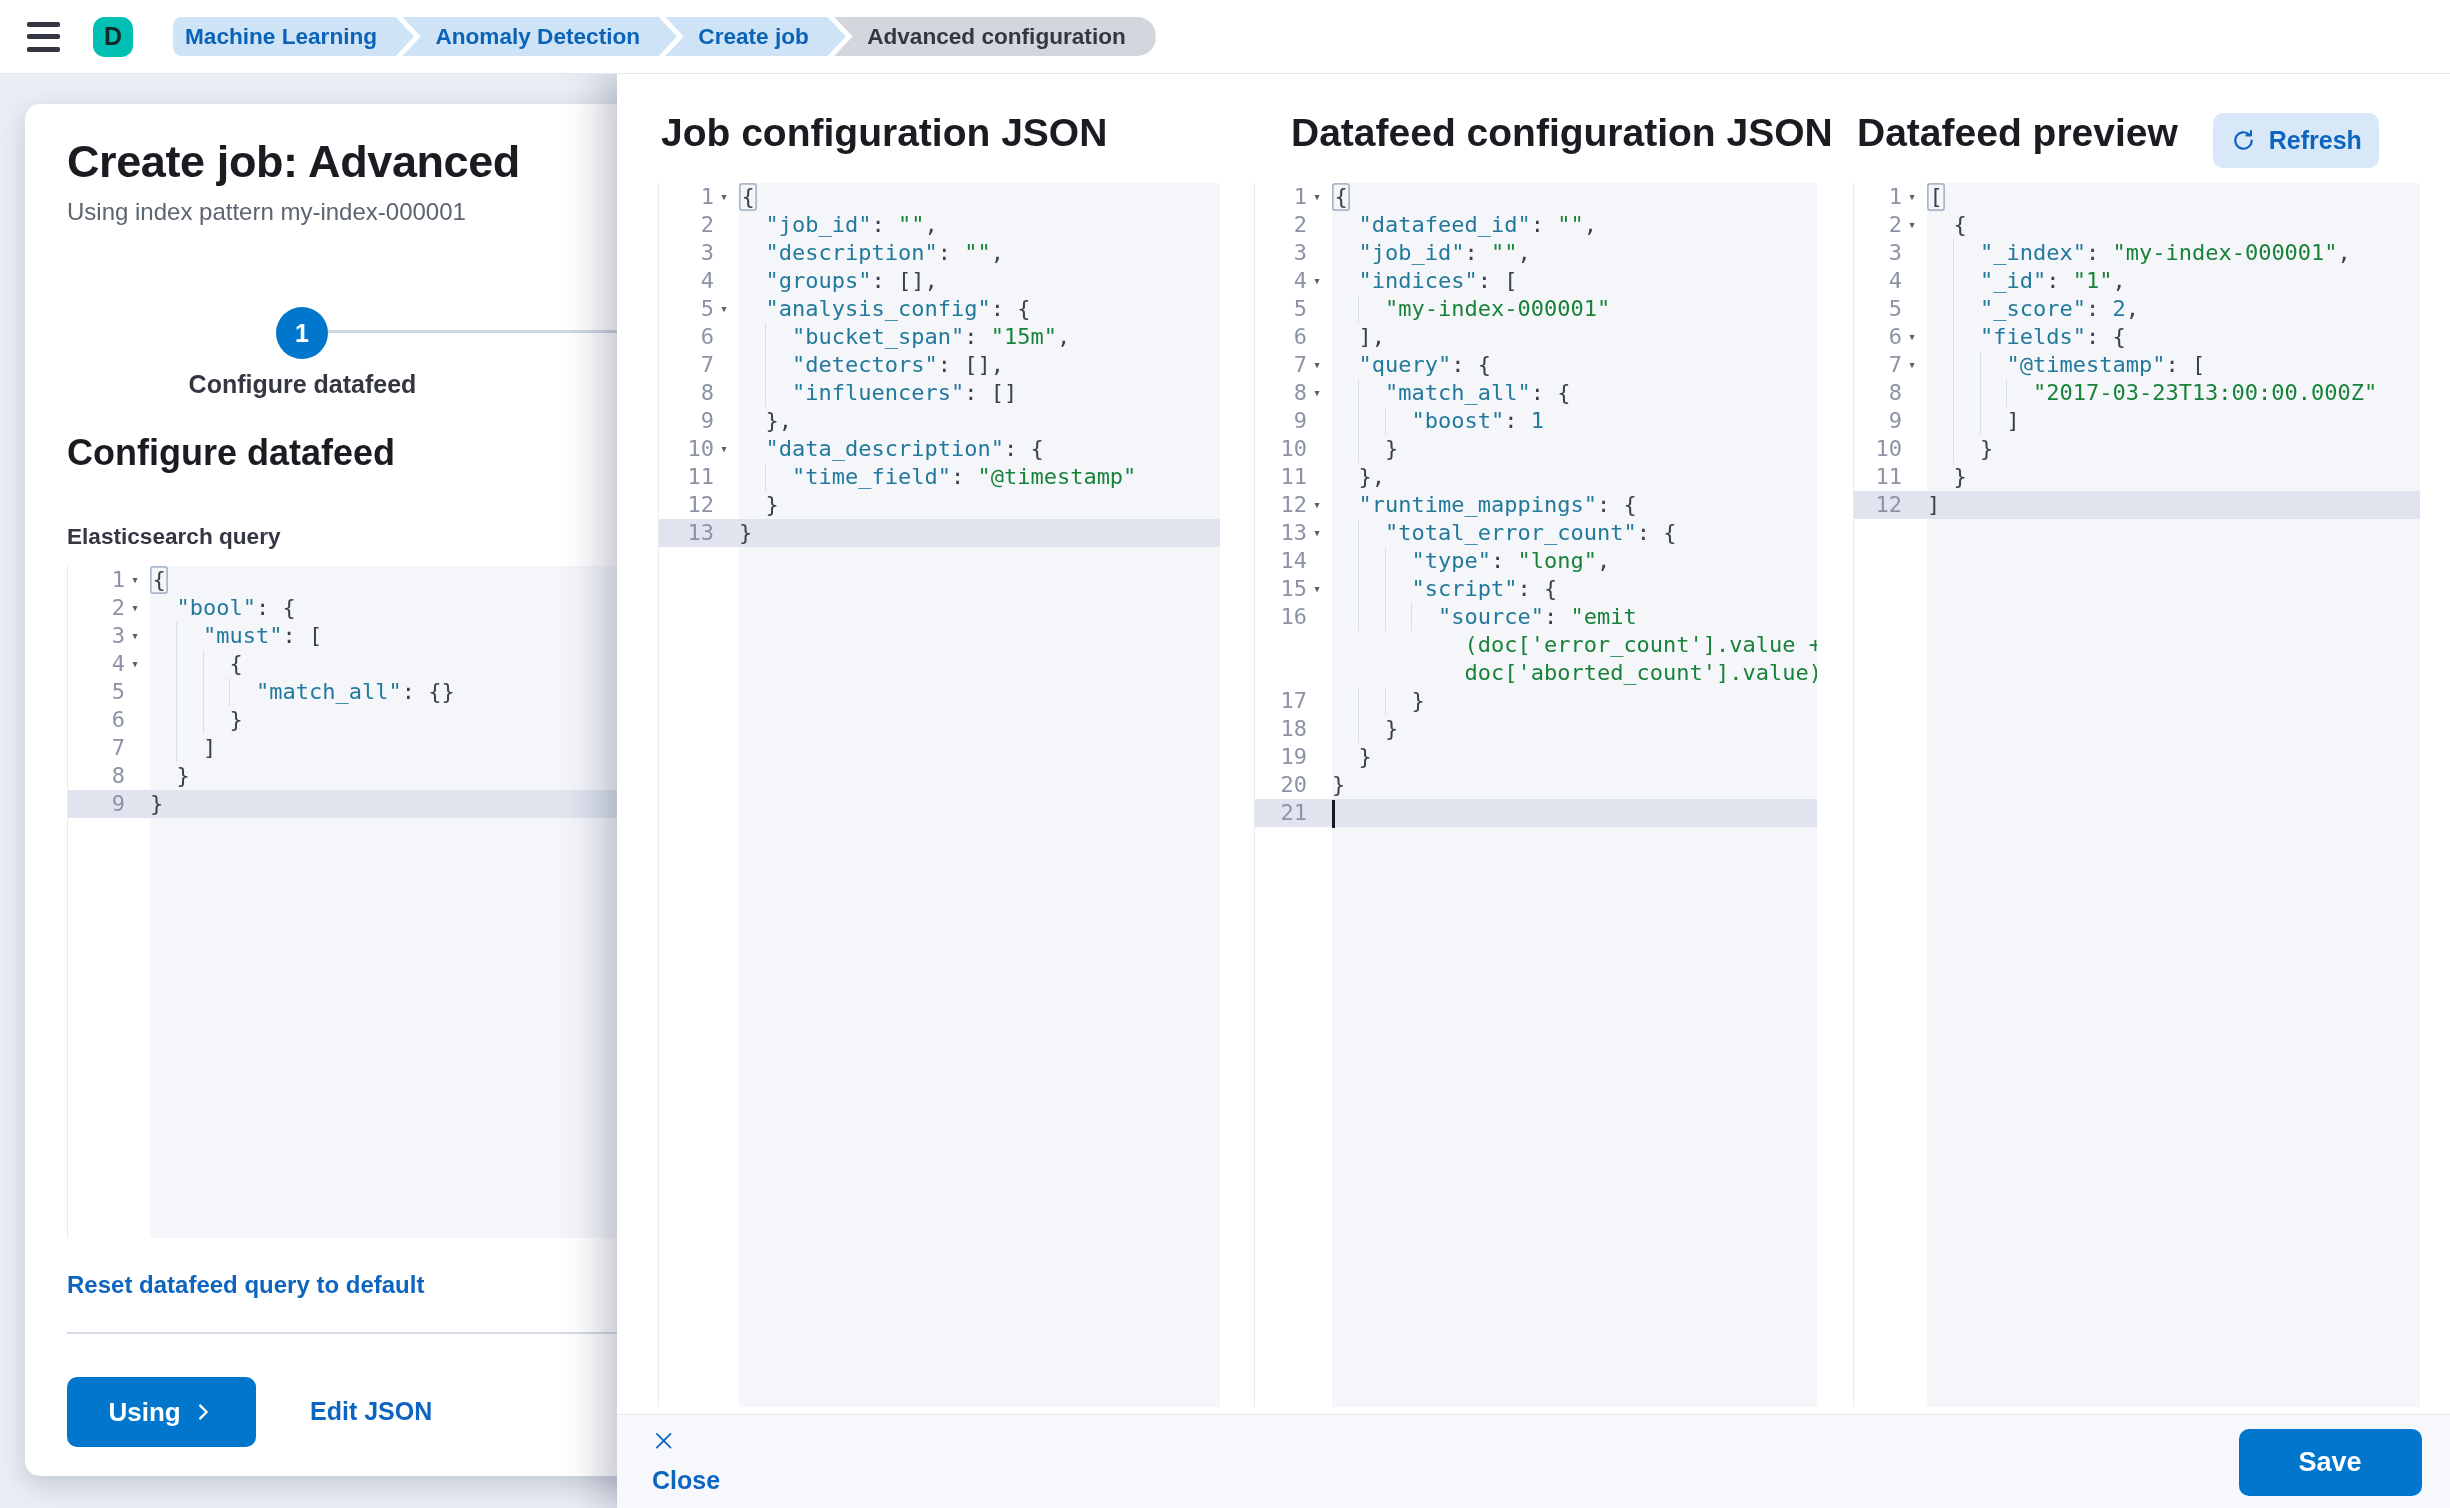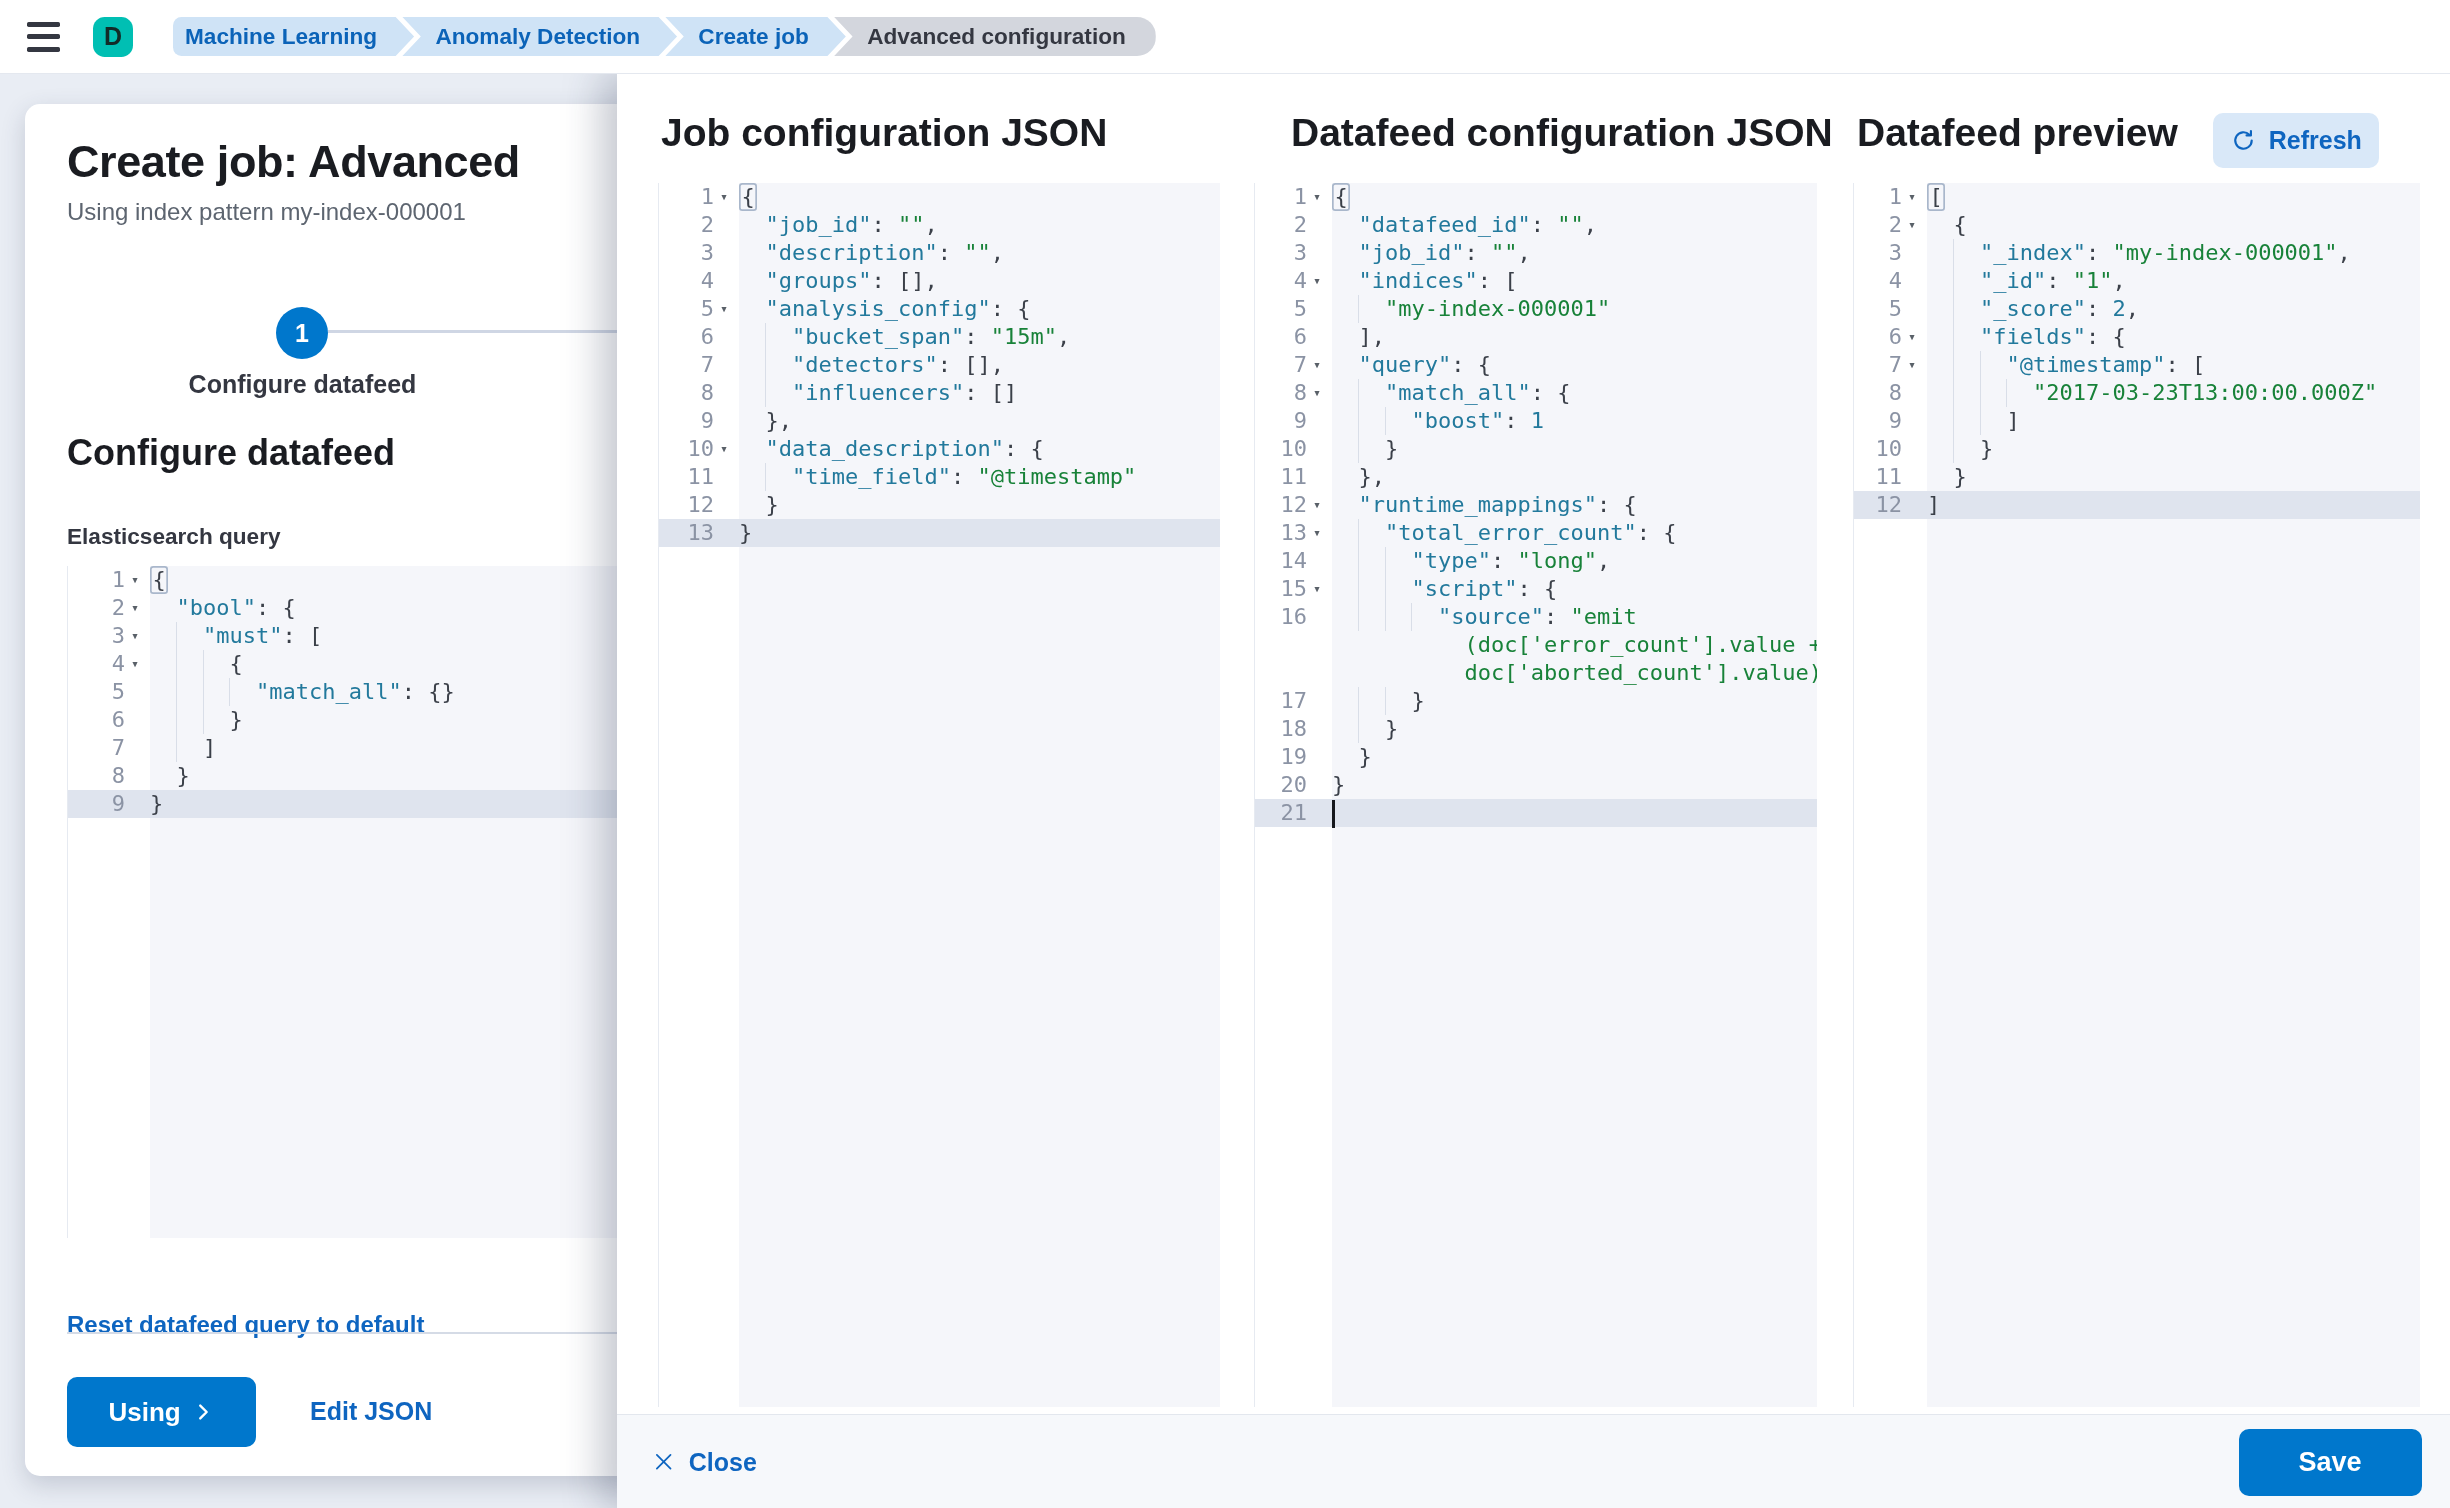--- a/index.html
+++ b/index.html
@@ -36,44 +36,44 @@
               color:#1a1c21; letter-spacing:-0.4px; }
   .wz-sub { position:absolute; left:42px; top:94px; font-size:24px; color:#5d6570; }
   .step-line { position:absolute; left:303px; top:226px; width:308px; height:2.5px; background:#cfd6e4; }
   .step-circle { position:absolute; left:251px; top:203px; width:52px; height:52px; border-radius:50%;
                  background:#0077cc; color:#fff; display:flex; align-items:center; justify-content:center;
                  font-size:25px; font-weight:700; cursor:pointer; }
   .step-label { position:absolute; left:152px; top:266px; width:251px; text-align:center;
                 font-size:25px; font-weight:700; color:#343741; }
   .wz-h2 { position:absolute; left:42px; top:328px; font-size:36px; font-weight:700; color:#1a1c21; }
   .wz-qlabel { position:absolute; left:42px; top:420px; font-size:22.6px; font-weight:700; color:#343741; }
-  .reset-link { position:absolute; left:42px; top:1207px; font-size:24px; font-weight:700;
+  .reset-link { position:absolute; left:42px; top:1167px; font-size:24px; font-weight:700;
                 color:#0e65c0; cursor:pointer; }
   .wz-divider { position:absolute; left:42px; top:1228px; width:569px; height:1.7px; background:#d5dbe6; }
   .next-btn { position:absolute; left:42px; top:1273px; width:189px; height:70px; border:none;
               border-radius:10px; background:#0077cc; color:#fff; font-size:26px; font-weight:700;
               font-family:"Liberation Sans",sans-serif;
               display:flex; align-items:center; justify-content:center; gap:11.7px; cursor:pointer; }
   .editjson-link { position:absolute; left:285px; top:1293px; font-size:25px; font-weight:700;
                    color:#0e65c0; cursor:pointer; }
 
   
   .flyout { position:absolute; left:617px; top:74px; width:1833px; height:1435px; background:#ffffff;
             box-shadow:-15px 0 37px rgba(40,50,80,0.28); z-index:20; }
   .col-title { position:absolute; top:37px; font-size:39px; font-weight:700; color:#1a1c21; }
   .t1 { left:44px; } .t2 { left:674px; } .t3 { left:1240px; }
   .refresh-btn { position:absolute; left:1596px; top:39px; width:166px; height:55px; border:none;
                  border-radius:10px; background:#d9e8f8; color:#0e65c0; font-size:25px; font-weight:700;
                  font-family:"Liberation Sans",sans-serif;
                  display:flex; align-items:center; justify-content:center; gap:11.7px; cursor:pointer; }
   .flyout-footer { position:absolute; left:0; bottom:0; width:1833px; height:95px; background:#f6f8fb;
                    border-top:0.8px solid #e3e7ee; display:flex; align-items:center; }
-  .close-btn { margin-left:35px; display:flex; align-items:center; gap:13.4px; font-size:25px;
+  .close-btn { margin-left:35px; display:flex; align-items:flex-start; gap:13.4px; font-size:25px;
                font-weight:700; color:#0e65c0; cursor:pointer; background:none; border:none;
-               font-family:"Liberation Sans",sans-serif; }
+               font-family:"Liberation Sans",sans-serif;flex-direction:column; }
   .save-btn { position:absolute; right:28.5px; top:14.2px; width:183px; height:67px; border:none;
               border-radius:10px; background:#0077cc; color:#fff; font-size:27px; font-weight:700;
               font-family:"Liberation Sans",sans-serif; cursor:pointer; }
 
   
   .editor { position:absolute; overflow:hidden; --gw:80px;
             background:linear-gradient(90deg, #ffffff var(--gw), #f5f6fa var(--gw));
             border-left:0.8px solid #e6eaf1; font-family:"DejaVu Sans Mono", monospace;
             font-size:22px; cursor:text; }
   .ln { display:flex; height:28px; line-height:28px; white-space:pre; }

